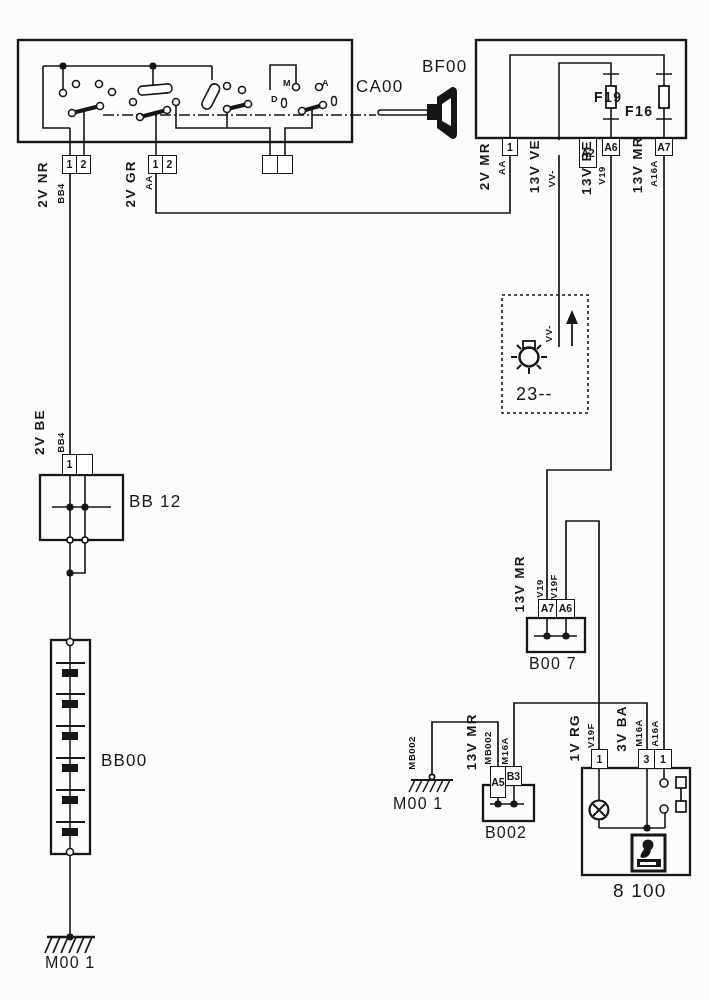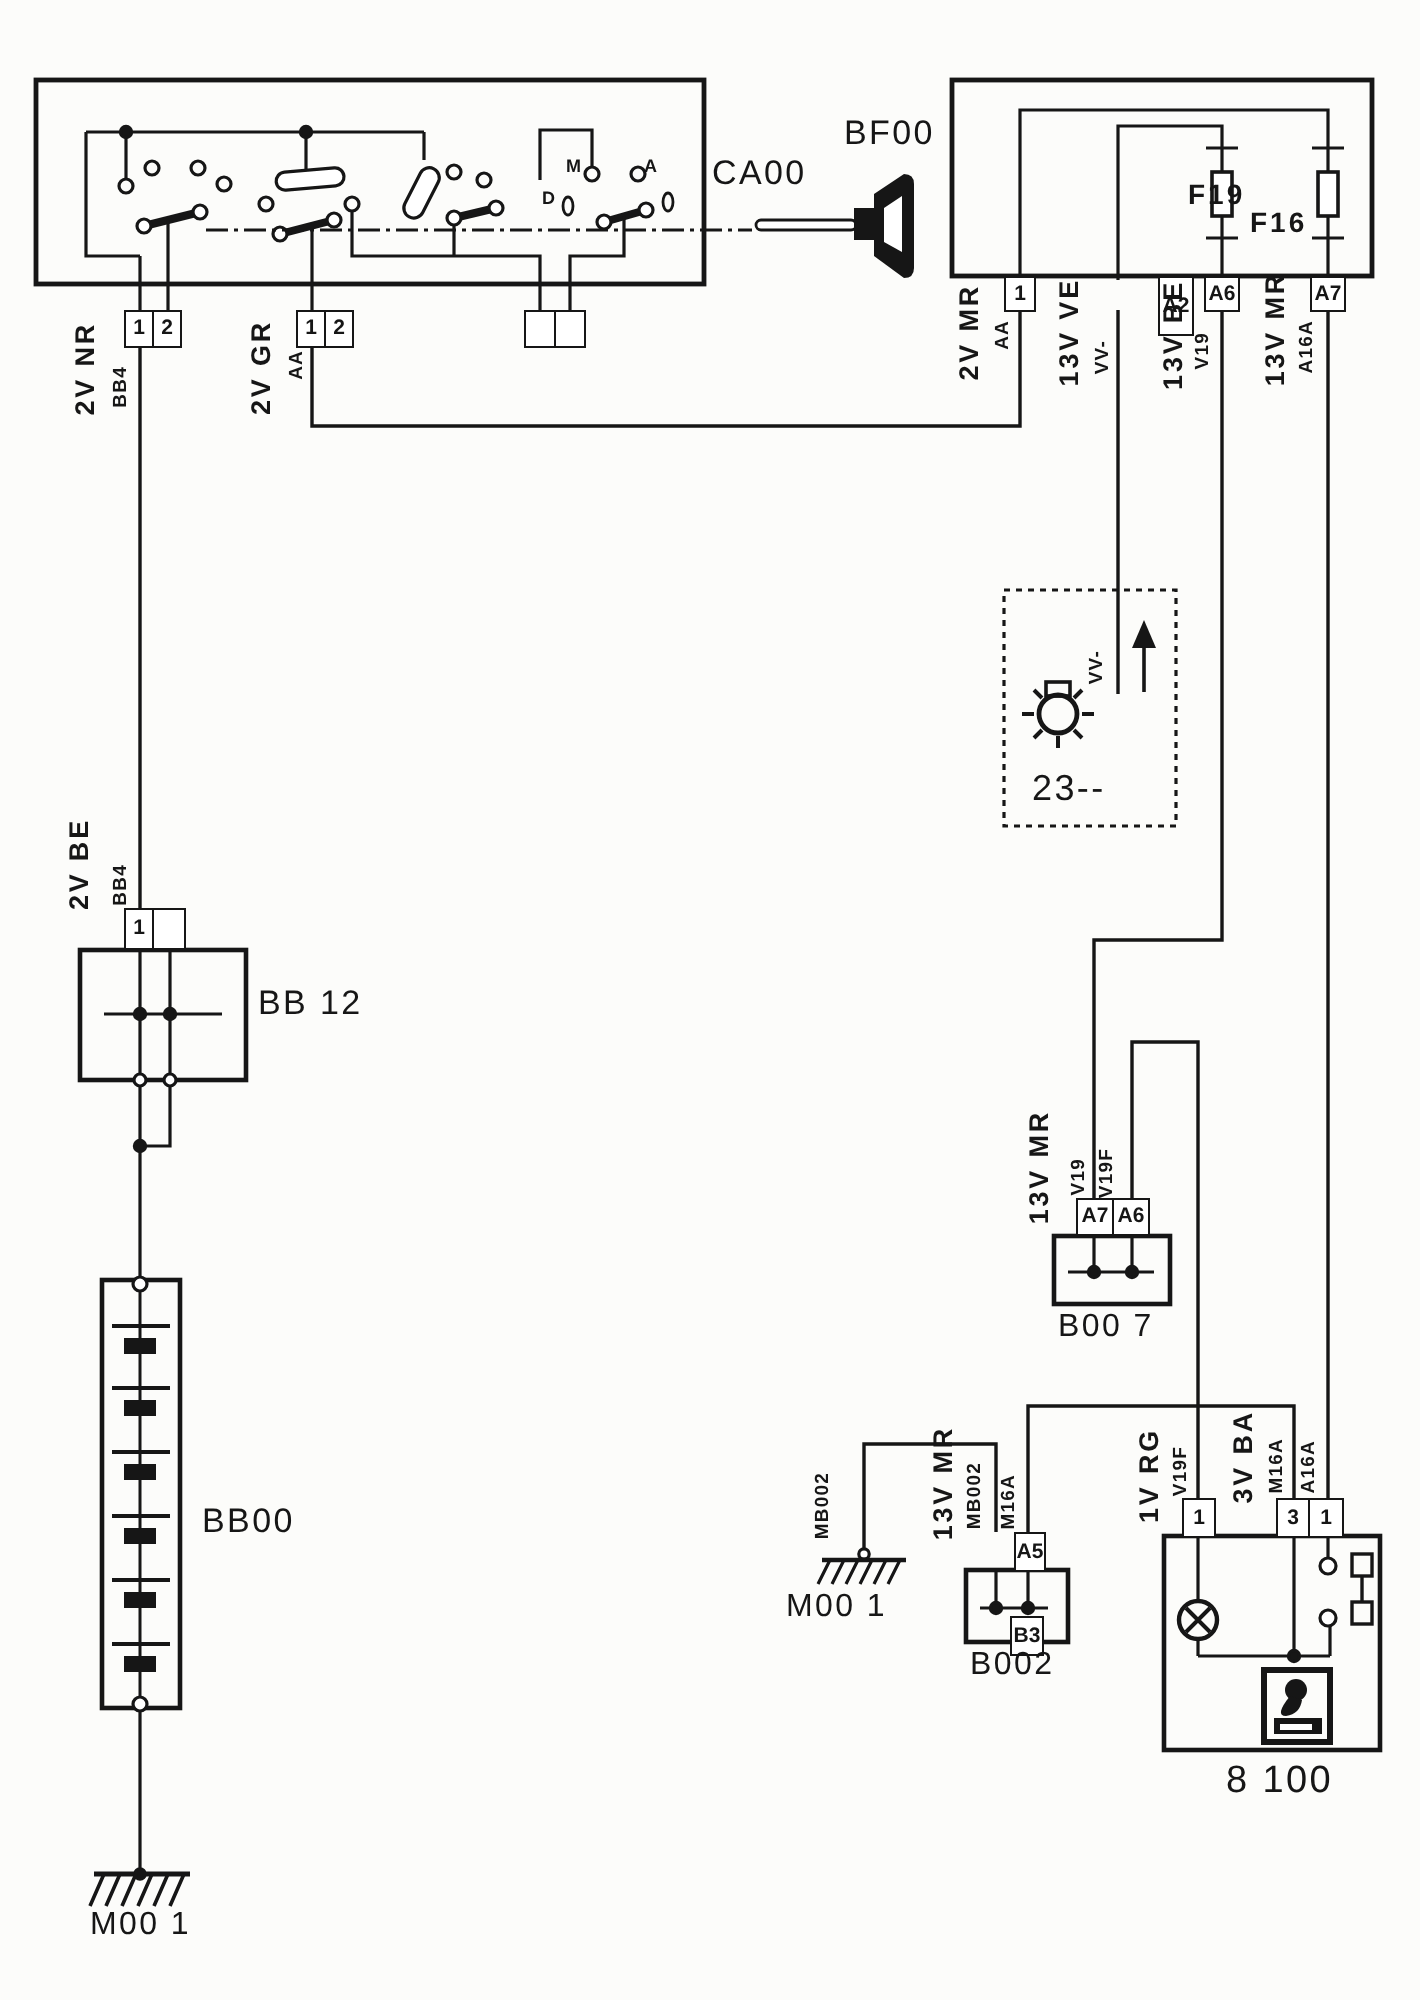--- a/index.html
+++ b/index.html
@@ -211,22 +211,22 @@
 <div class="pin" style="left:579px;top:138px;width:18px;height:30px">A2</div>
 <div class="pin" style="left:602px;top:138px;width:18px;height:18px">A6</div>
 <div class="pin" style="left:655px;top:138px;width:18px;height:18px">A7</div>
 
 <div class="pin" style="left:62px;top:454px;width:15px;height:21px">1</div>
 <div class="pin" style="left:76px;top:454px;width:17px;height:21px"></div>
 
 <div class="pin" style="left:538px;top:599px;width:19px;height:19px">A7</div>
 <div class="pin" style="left:556px;top:599px;width:19px;height:19px">A6</div>
 
-<div class="pin" style="left:507px;top:766px;width:16px;height:20px">A5</div>
-<div class="pin" style="left:505px;top:808px;width:17px;height:20px">B3</div>
+<div class="pin" style="left:490px;top:766px;width:16px;height:32px">A5</div>
+<div class="pin" style="left:505px;top:766px;width:17px;height:20px">B3</div>
 
 <div class="pin" style="left:591px;top:749px;width:17px;height:20px">1</div>
 <div class="pin" style="left:638px;top:749px;width:17px;height:20px">3</div>
 <div class="pin" style="left:654px;top:749px;width:18px;height:20px">1</div>
 
 <div class="lbl" style="left:356px;top:78px">CA00</div>
 <div class="lbl" style="left:422px;top:58px">BF00</div>
 <div class="lbl f14" style="left:594px;top:90px">F19</div>
 <div class="lbl f14" style="left:625px;top:104px">F16</div>
 <div class="lbl" style="left:129px;top:493px">BB 12</div>

